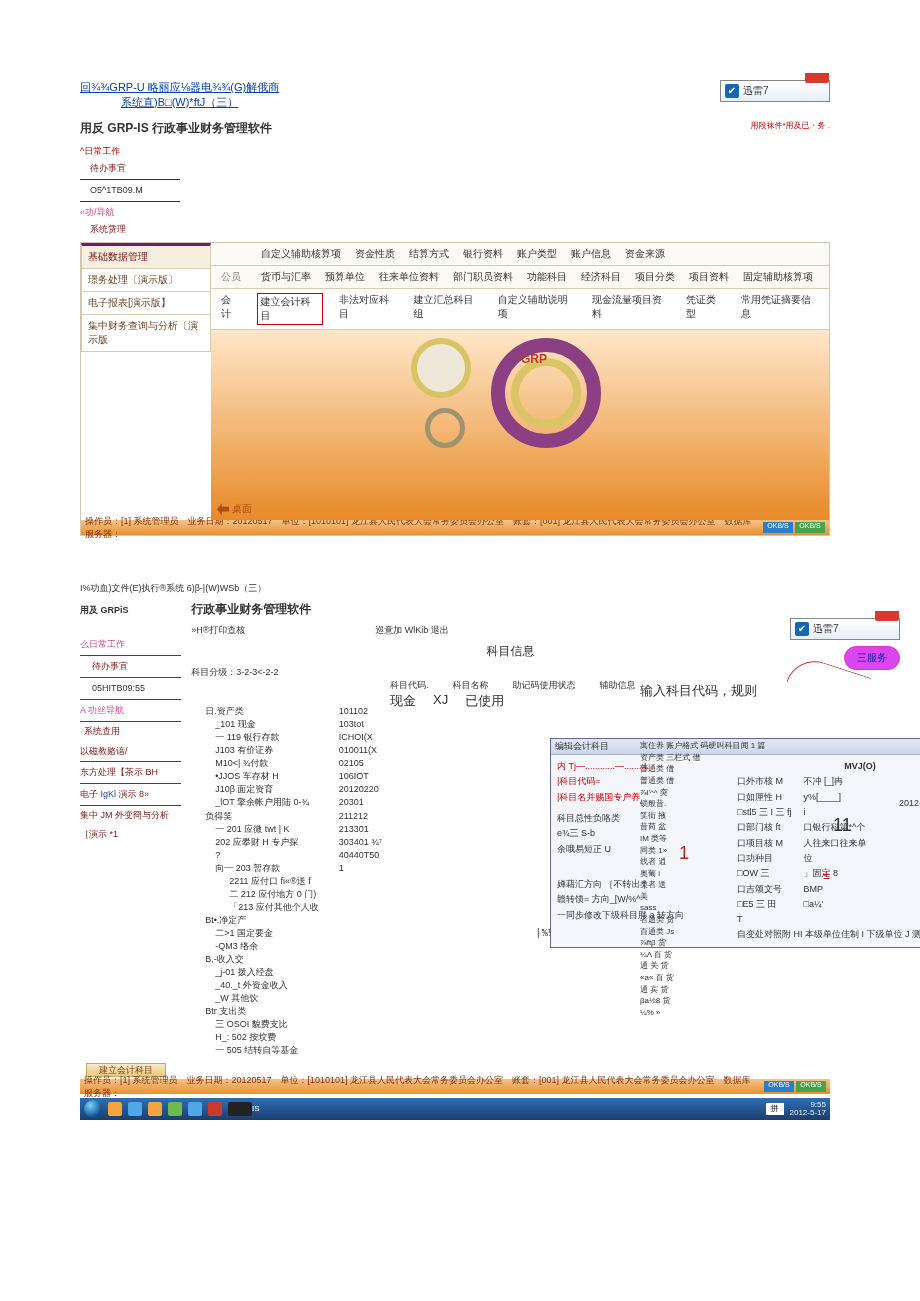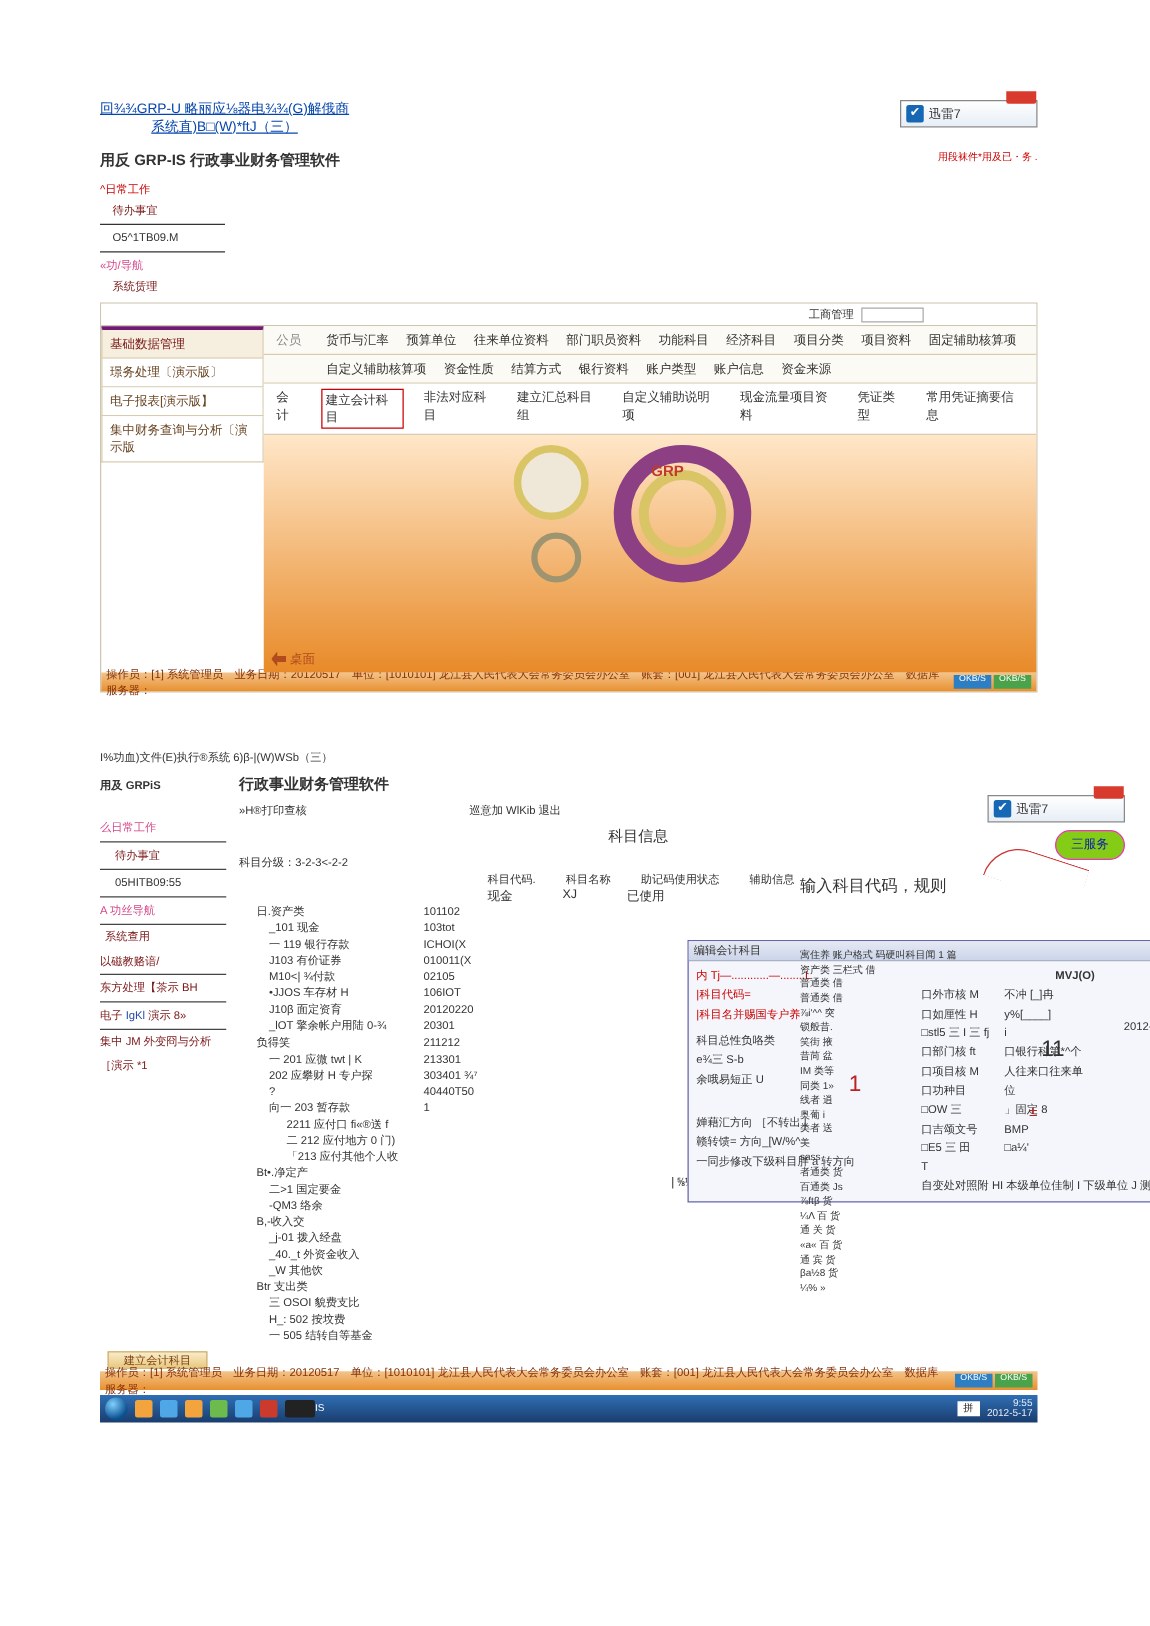--- a/index.html
+++ b/index.html
@@ -72,21 +72,21 @@
   .dlg .rcol { flex: 1; line-height: 1.7; }
   .big11 { font-size: 18px; font-family: Arial; color: #333; position: absolute; top: 76px; left: 282px; }
   .big1 { font-size: 18px; font-family: Arial; color: #b22; position: absolute; top: 104px; left: 128px; }
   .plus { color: #b22; position: absolute; top: 130px; left: 272px; font-size: 12px; font-family: "Courier New"; }
 
   .tabbtn { width: 80px; height: 14px; background: linear-gradient(#f9ebc9,#e8c97f); border: 1px solid #c9a758; color: #7a3d10; font-size: 9px; text-align: center; margin: 6px 0 0 6px; display: inline-block; }
   .status2 { margin-top: 2px; }
 
   .farright { position: absolute; right: -70px; top: 36px; width: 260px; font-size: 9px; }
   .farright .thumb7 { margin-left: auto; }
-  .cloud { width: 56px; height: 24px; background: #84cc16; border: 1px solid #e3b; border-radius: 16px; margin-left: auto; margin-top: 6px; text-align: center; font-size: 10px; line-height: 22px; color: #12a; position: relative; }
+  .cloud { width: 56px; height: 24px; background: #d946ef; border: 1px solid #e3b; border-radius: 16px; margin-left: auto; margin-top: 6px; text-align: center; font-size: 10px; line-height: 22px; color: #12a; position: relative; }
   .cloud .tail { position: absolute; width: 80px; height: 30px; border: 1.5px solid #c33; border-right: none; border-bottom: none; border-radius: 40px 0 0 0; top: 18px; right: 30px; transform: rotate(18deg); }
   .farright .gridsmall { margin-top: 40px; font-size: 8px; line-height: 1.45; }
 
   .taskbar { margin-top: 4px; height: 22px; background: linear-gradient(#2f6fb5,#1a3d6e); display: flex; align-items: center; padding: 0 4px; gap: 6px; }
   .taskbar .orb { width: 18px; height: 18px; border-radius: 50%; background: radial-gradient(circle at 35% 30%, #7fd0ff, #0a4f8e 70%); }
   .taskbar .tico { width: 14px; height: 14px; background: #f4a43d; border-radius: 2px; }
   .taskbar .tico.b { background: #4fa7e6; }
   .taskbar .tico.g { background: #6dbb4d; }
   .taskbar .tico.r { background: #cc3a2d; }
   .taskbar .tico.k { background: #222; color: #fff; font-size: 8px; text-align: center; line-height: 14px; padding-left: 24px; }
@@ -124,53 +124,49 @@
   <div class="red">^日常工作</div>
   <div class="brown" style="margin-left:10px">待办事宜</div>
   <div class="hr"></div>
   <div style="margin-left:10px">O5^1TB09.M</div>
   <div class="hr"></div>
   <div class="pink">«功/导航</div>
   <div class="brown" style="margin-left:10px">系统赁理</div>
 </div>
 
 <div class="frame1">
-  <div class="top">
-    <span>工商管理</span>
-    <span class="sbox"></span>
-  </div>
   <div class="body">
     <div class="leftmenu">
       <div class="row">基础数据管理</div>
       <div class="row">璟务处理〔演示版〕</div>
       <div class="row">电子报表[演示版】</div>
       <div class="row">集中财务查询与分析〔演示版</div>
     </div>
     <div class="rtarea">
+      <div class="tabrow">
+        <span class="lbl"></span>
+        <span>自定义辅助核算项</span>
+        <span>资金性质</span>
+        <span>结算方式</span>
+        <span>银行资料</span>
+        <span>账户类型</span>
+        <span>账户信息</span>
+        <span>资金来源</span>
+      </div>
       <div class="tabrow">
         <span class="lbl">公员</span>
         <span>货币与汇率</span>
         <span>预算单位</span>
         <span>往来单位资料</span>
         <span>部门职员资料</span>
         <span>功能科目</span>
         <span>经济科目</span>
         <span>项目分类</span>
         <span>项目资料</span>
         <span>固定辅助核算项</span>
-      </div>
-      <div class="tabrow">
-        <span class="lbl"></span>
-        <span>自定义辅助核算项</span>
-        <span>资金性质</span>
-        <span>结算方式</span>
-        <span>银行资料</span>
-        <span>账户类型</span>
-        <span>账户信息</span>
-        <span>资金来源</span>
       </div>
       <div class="tabrow2">
         <span class="lbl">会计</span>
         <span class="redbox">建立会计科目</span>
         <span>非法对应科目</span>
         <span>建立汇总科目组</span>
         <span>自定义辅助说明项</span>
         <span>现金流量项目资料</span>
         <span>凭证类型</span>
         <span>常用凭证摘要信息</span>
@@ -274,21 +270,21 @@
               <div>1</div>
             </div>
 
         <div style="margin-left:8px;flex:1;position:relative">
           <div style="display:flex;gap:24px;font-size:9px">
             <span>科目代码.</span>
             <span>科目名称</span>
             <span>助记码使用状态</span>
             <span>辅助信息</span>
           </div>
-          <div style="display:flex;gap:40px;font-size:10px">
+          <div style="display:flex;gap:17px;font-size:13px">
             <span>现金</span>
             <span>XJ</span>
             <span>已使用</span>
           </div>
 
           <div class="dlg" style="position:relative;margin-top:4px">
             <div class="hd">
                   <span>编辑会计科目</span>
                 </div>
             <div class="bd">

